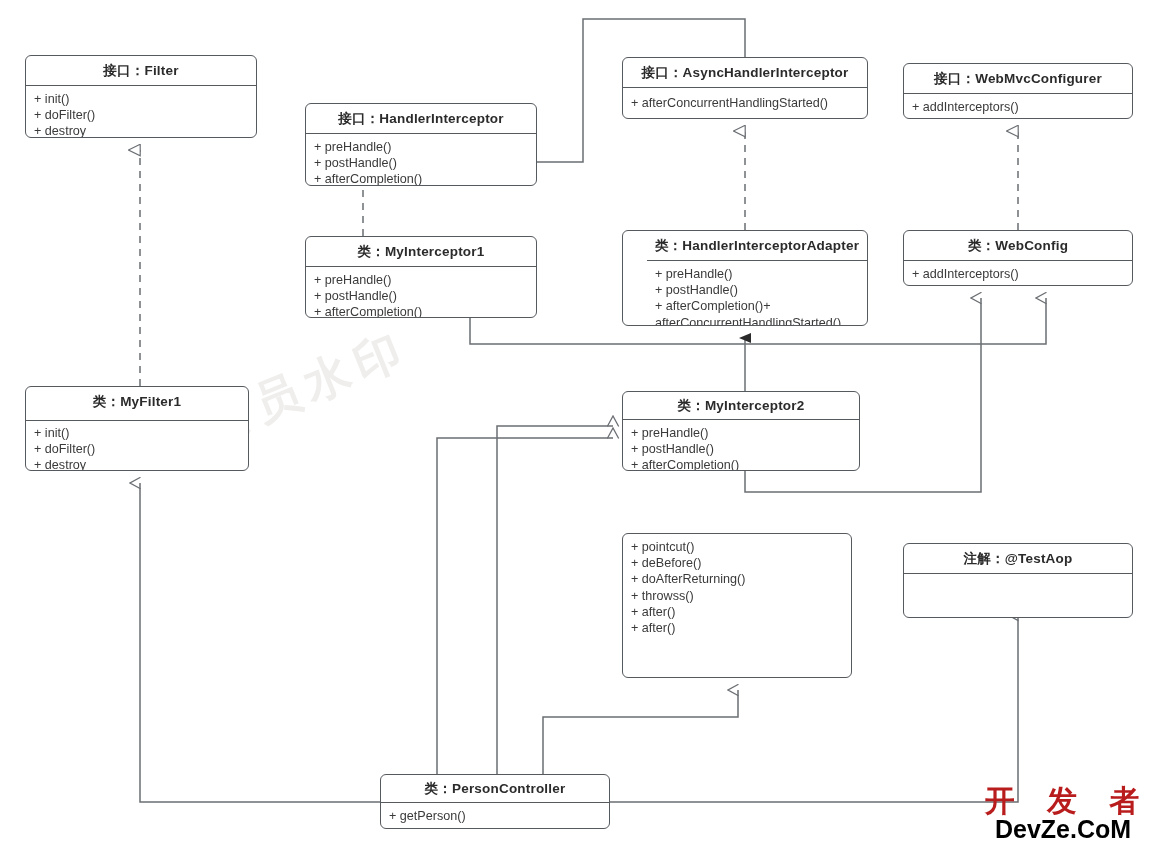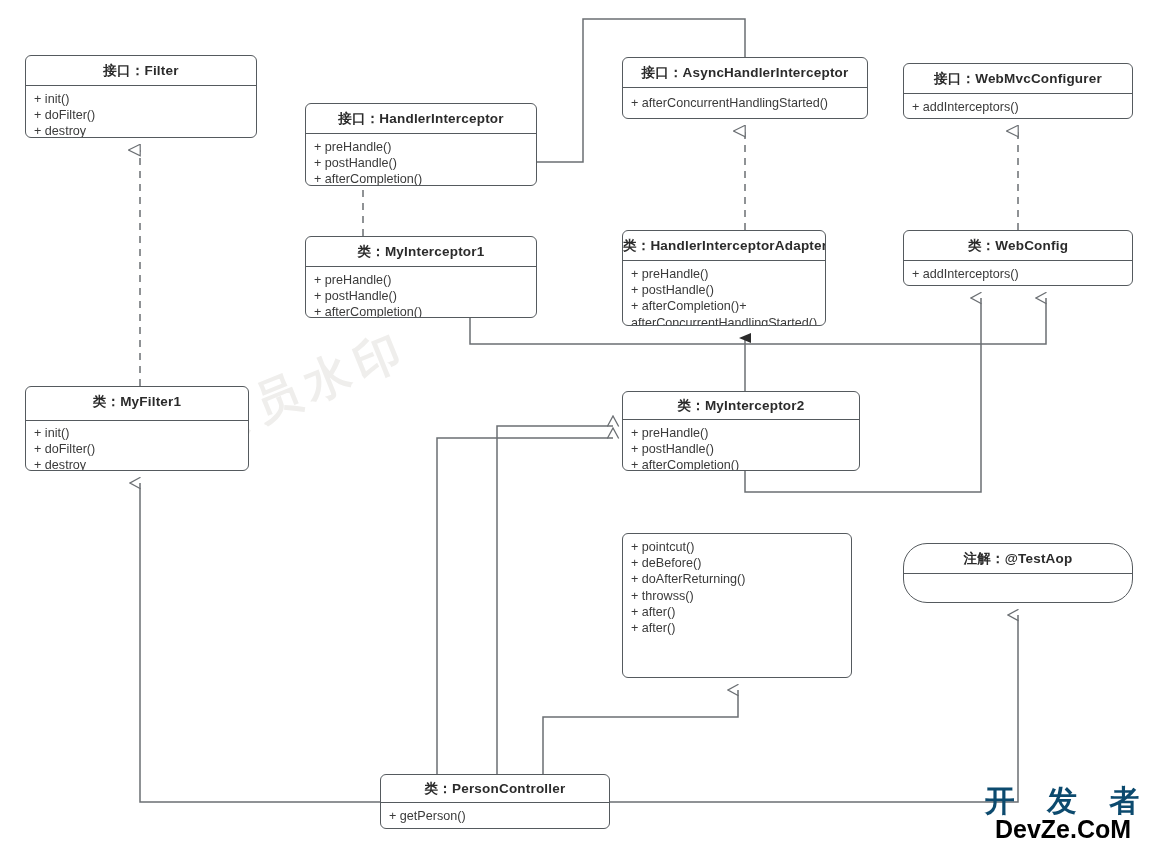--- a/index.html
+++ b/index.html
@@ -75,21 +75,21 @@
   .wm-br {
     position: absolute;
     left: 968px;
     top: 786px;
     width: 190px;
     text-align: center;
     user-select: none;
     pointer-events: none;
   }
   .wm-br .l1 {
-    color: #0c4a6e;
+    color: #b91c1c;
     font-size: 30px;
     font-weight: bold;
     letter-spacing: 12px;
     line-height: 30px;
     padding-left: 10px;
   }
   .wm-br .l2 {
     color: #000000;
     font-size: 25px;
     font-weight: bold;
@@ -192,21 +192,21 @@
     <div class="uml-head" style="height:30px;">
       <span class="stereo">类：</span><span>MyInterceptor1</span>
     </div>
     <div class="uml-body">
       <div class="m">+ preHandle()</div>
       <div class="m">+ postHandle()</div>
       <div class="m">+ afterCompletion()</div>
     </div>
   </div>
 
-  <div class="uml-box" style="left:622px; top:230px; width:204px; height:96px;">
+  <div class="uml-box" style="left:622px; top:230px; width:246px; height:96px;padding-left:24px;">
     <div class="uml-head" style="height:30px;">
       <span class="stereo">类：</span><span>HandlerInterceptorAdapter</span>
     </div>
     <div class="uml-body">
       <div class="m">+ preHandle()</div>
       <div class="m">+ postHandle()</div>
       <div class="m">+ afterCompletion()+ afterConcurrentHandlingStarted()</div>
     </div>
   </div>
 
@@ -245,21 +245,21 @@
     <div class="uml-body">
       <div class="m">+ pointcut()</div>
       <div class="m">+ deBefore()</div>
       <div class="m">+ doAfterReturning()</div>
       <div class="m">+ throwss()</div>
       <div class="m">+ after()</div>
       <div class="m">+ after()</div>
     </div>
   </div>
 
-  <div class="uml-box" style="left:903px; top:543px; width:230px; height:60px;border-radius:24px;">
+  <div class="uml-box" style="left:903px; top:543px; width:230px; height:75px;">
     <div class="uml-head" style="height:30px;">
       <span class="stereo">注解：</span><span>@TestAop</span>
     </div>
     <div class="uml-body"></div>
   </div>
 
   <div class="uml-box" style="left:380px; top:774px; width:230px; height:55px;">
     <div class="uml-head" style="height:28px;padding-top:5px;">
       <span class="stereo">类：</span><span>PersonController</span>
     </div>

